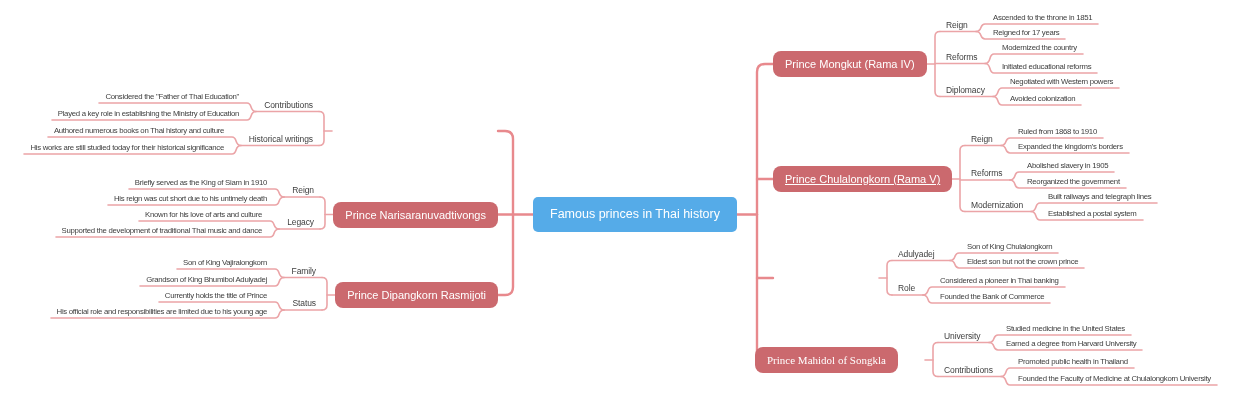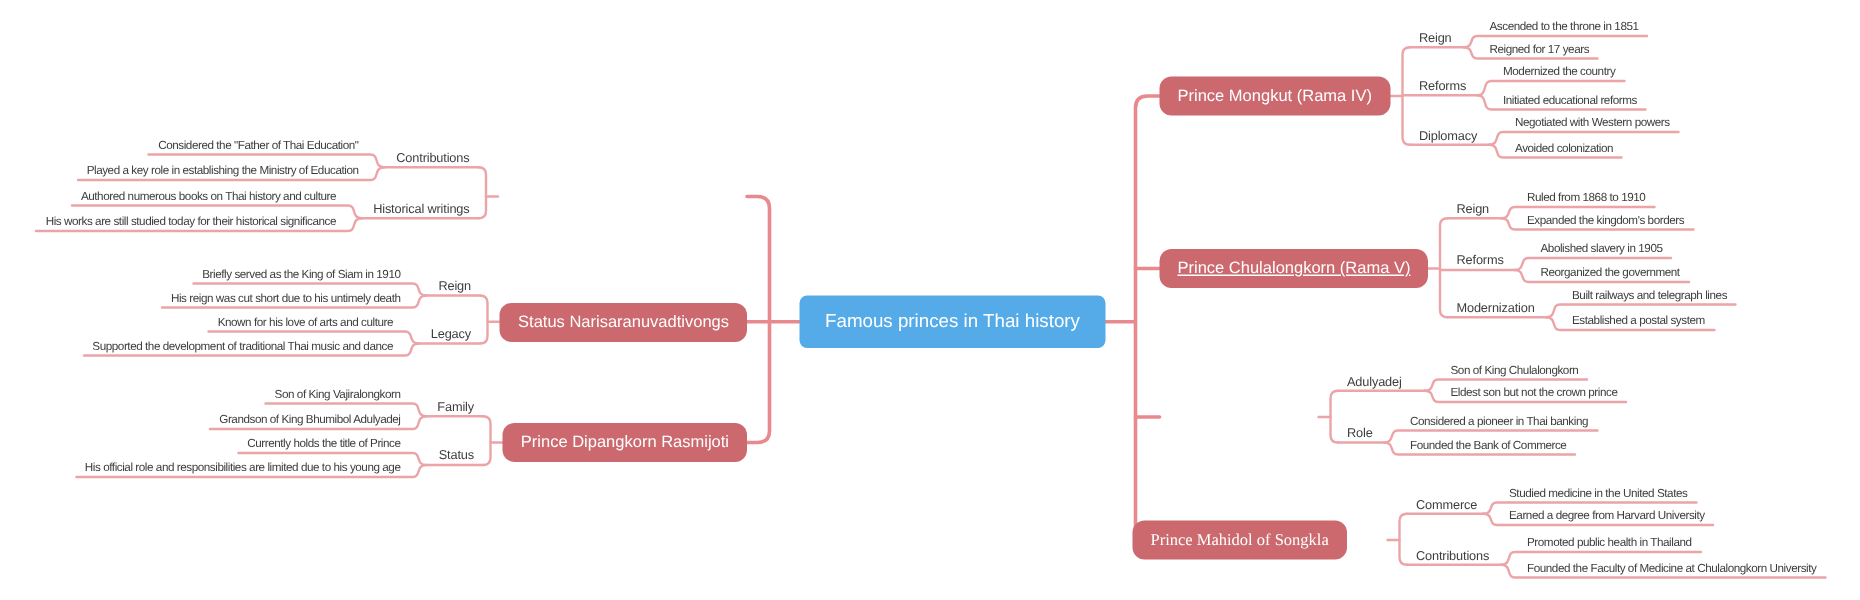--- a/index.html
+++ b/index.html
@@ -151,33 +151,33 @@
     <div class="sub" style="top: 198.5px; left: 971px;">Modernization</div>
     <div class="leaf" style="top: 191px; left: 1048px;">Built railways and telegraph lines</div>
     <div class="leaf" style="top: 208px; left: 1048px;">Established a postal system</div>
     <div class="sub" style="top: 247.5px; left: 898px;">Adulyadej</div>
     <div class="leaf" style="top: 241px; left: 967px;">Son of King Chulalongkorn</div>
     <div class="leaf" style="top: 256px; left: 967px;">Eldest son but not the crown prince</div>
     <div class="sub" style="top: 282px; left: 898px;">Role</div>
     <div class="leaf" style="top: 275px; left: 940px;">Considered a pioneer in Thai banking</div>
     <div class="leaf" style="top: 291px; left: 940px;">Founded the Bank of Commerce</div>
     <div class="branch" style="top: 347px; left: 755px; font-family: Liberation Serif, serif;">Prince Mahidol of Songkla</div>
-    <div class="sub" style="top: 329.5px; left: 944px;">Commerce</div>
+    <div class="sub" style="top: 329.5px; left: 944px;">University</div>
     <div class="leaf" style="top: 323px; left: 1006px;">Studied medicine in the United States</div>
     <div class="leaf" style="top: 338px; left: 1006px;">Earned a degree from Harvard University</div>
     <div class="sub" style="top: 363.5px; left: 944px;">Contributions</div>
     <div class="leaf" style="top: 356px; left: 1018px;">Promoted public health in Thailand</div>
     <div class="leaf" style="top: 373px; left: 1018px;">Founded the Faculty of Medicine at Chulalongkorn University</div>
     <div class="sub" style="top: 98.5px; right: 927px;">Contributions</div>
     <div class="leaf" style="top: 91px; right: 1001px;">Considered the "Father of Thai Education"</div>
     <div class="leaf" style="top: 108px; right: 1001px;">Played a key role in establishing the Ministry of Education</div>
     <div class="sub" style="top: 132.5px; right: 927px;">Historical writings</div>
     <div class="leaf" style="top: 125px; right: 1016px;">Authored numerous books on Thai history and culture</div>
     <div class="leaf" style="top: 142px; right: 1016px;">His works are still studied today for their historical significance</div>
-    <div class="branch" style="top: 201.5px; right: 742px;">Status Narisaranuvadtivongs</div>
+    <div class="branch" style="top: 201.5px; right: 742px;">Prince Narisaranuvadtivongs</div>
     <div class="sub" style="top: 184px; right: 926px;">Reign</div>
     <div class="leaf" style="top: 177px; right: 973px;">Briefly served as the King of Siam in 1910</div>
     <div class="leaf" style="top: 193px; right: 973px;">His reign was cut short due to his untimely death</div>
     <div class="sub" style="top: 216px; right: 926px;">Legacy</div>
     <div class="leaf" style="top: 209px; right: 978px;">Known for his love of arts and culture</div>
     <div class="leaf" style="top: 225px; right: 978px;">Supported the development of traditional Thai music and dance</div>
     <div class="branch" style="top: 282px; right: 742px;">Prince Dipangkorn Rasmijoti</div>
     <div class="sub" style="top: 264.5px; right: 924px;">Family</div>
     <div class="leaf" style="top: 257px; right: 973px;">Son of King Vajiralongkorn</div>
     <div class="leaf" style="top: 274px; right: 973px;">Grandson of King Bhumibol Adulyadej</div>

